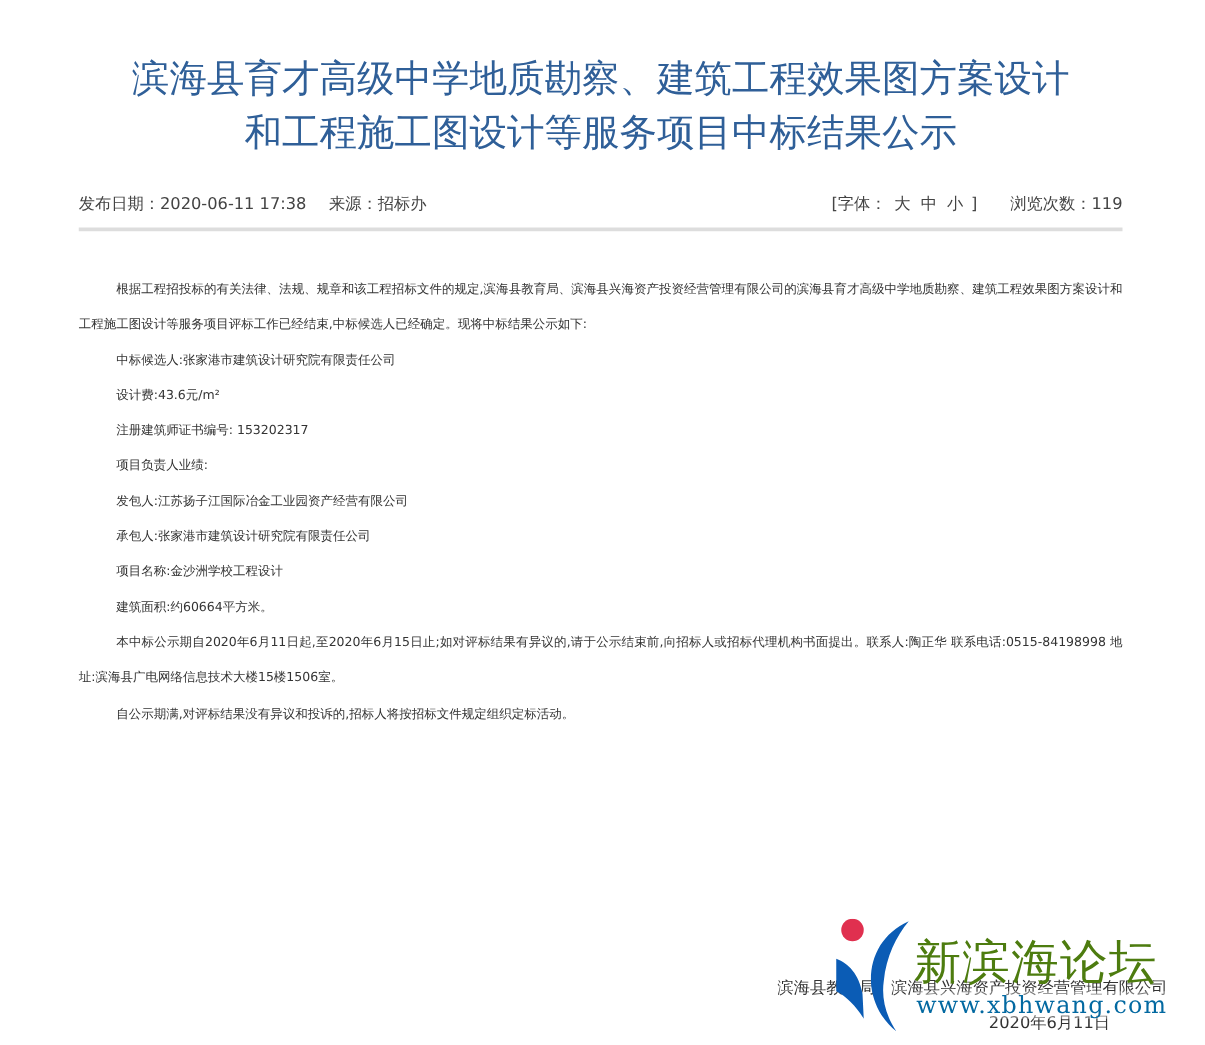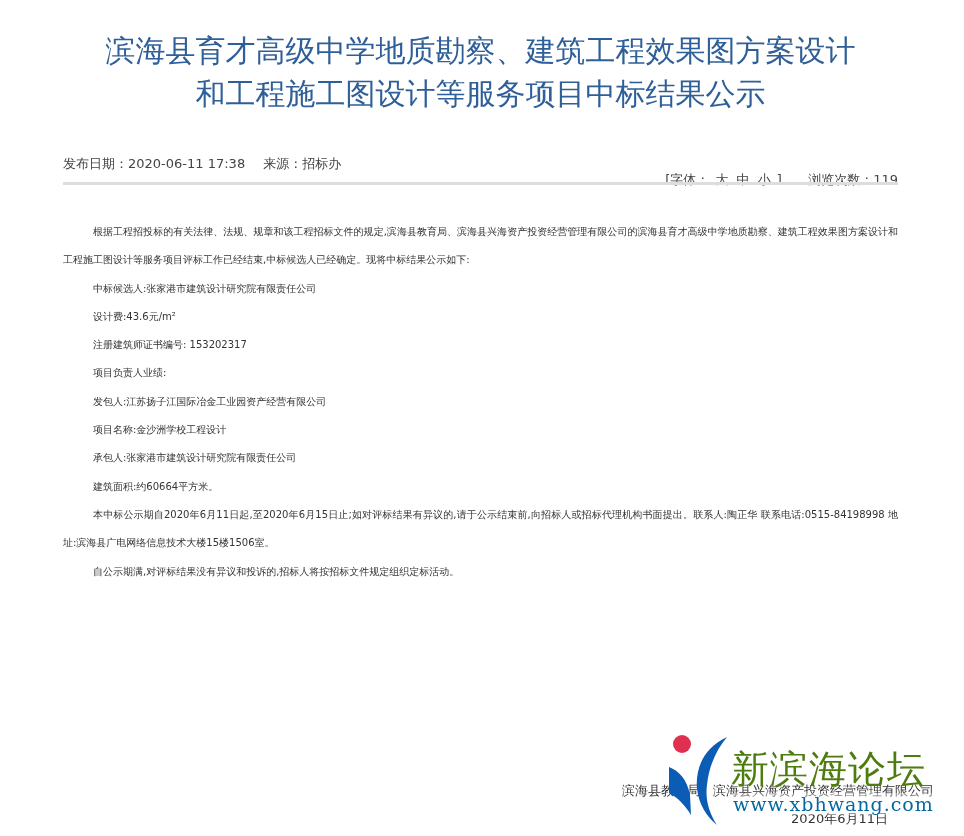--- a/index.html
+++ b/index.html
@@ -16,21 +16,21 @@
       color: #333333;
     }
     .article {
       position: absolute;
       left: 63px;
       top: 0;
       width: 835px;
     }
     .title {
       margin: 0;
-      padding-top: 29px;
+      padding-top: 42px;
       text-align: center;
       font-size: 30px;
       line-height: 43px;
       font-weight: normal;
       color: #2f5f98;
       letter-spacing: 0px;
     }
     .meta {
       position: absolute;
       top: 154px;
@@ -45,21 +45,21 @@
     .meta-left {
       position: absolute;
       left: 0;
       top: 0;
       white-space: nowrap;
     }
     .meta-left span { display: inline-block; }
     .meta-right {
       position: absolute;
       right: 0;
-      top: 16px;
+      top: 0;
       white-space: nowrap;
     }
     .meta-sep { display: inline-block; width: 18px; }
     .font-size-link {
       cursor: pointer;
       color: #444444;
       margin: 0 2px;
     }
     .divider {
       position: absolute;
@@ -168,22 +168,22 @@
 
   <div class="divider"></div>
 
   <div class="content">
     <p>根据工程招投标的有关法律、法规、规章和该工程招标文件的规定,滨海县教育局、滨海县兴海资产投资经营管理有限公司的滨海县育才高级中学地质勘察、建筑工程效果图方案设计和工程施工图设计等服务项目评标工作已经结束,中标候选人已经确定。现将中标结果公示如下:</p>
     <p>中标候选人:张家港市建筑设计研究院有限责任公司</p>
     <p>设计费:43.6元/m²</p>
     <p>注册建筑师证书编号: 153202317</p>
     <p>项目负责人业绩:</p>
     <p>发包人:江苏扬子江国际冶金工业园资产经营有限公司</p>
+    <p>承包人:张家港市建筑设计研究院有限责任公司</p>
     <p>项目名称:金沙洲学校工程设计</p>
-    <p>承包人:张家港市建筑设计研究院有限责任公司</p>
     <p>建筑面积:约60664平方米。</p>
     <p>本中标公示期自2020年6月11日起,至2020年6月15日止;如对评标结果有异议的,请于公示结束前,向招标人或招标代理机构书面提出。联系人:陶正华  联系电话:0515-84198998   地址:滨海县广电网络信息技术大楼15楼1506室。</p>
     <p>自公示期满,对评标结果没有异议和投诉的,招标人将按招标文件规定组织定标活动。</p>
   </div>
 </div>
 
 <div class="signature">滨海县教育局、滨海县兴海资产投资经营管理有限公司</div>
 <div class="sign-date">2020年6月11日</div>
 
 <div class="watermark">

